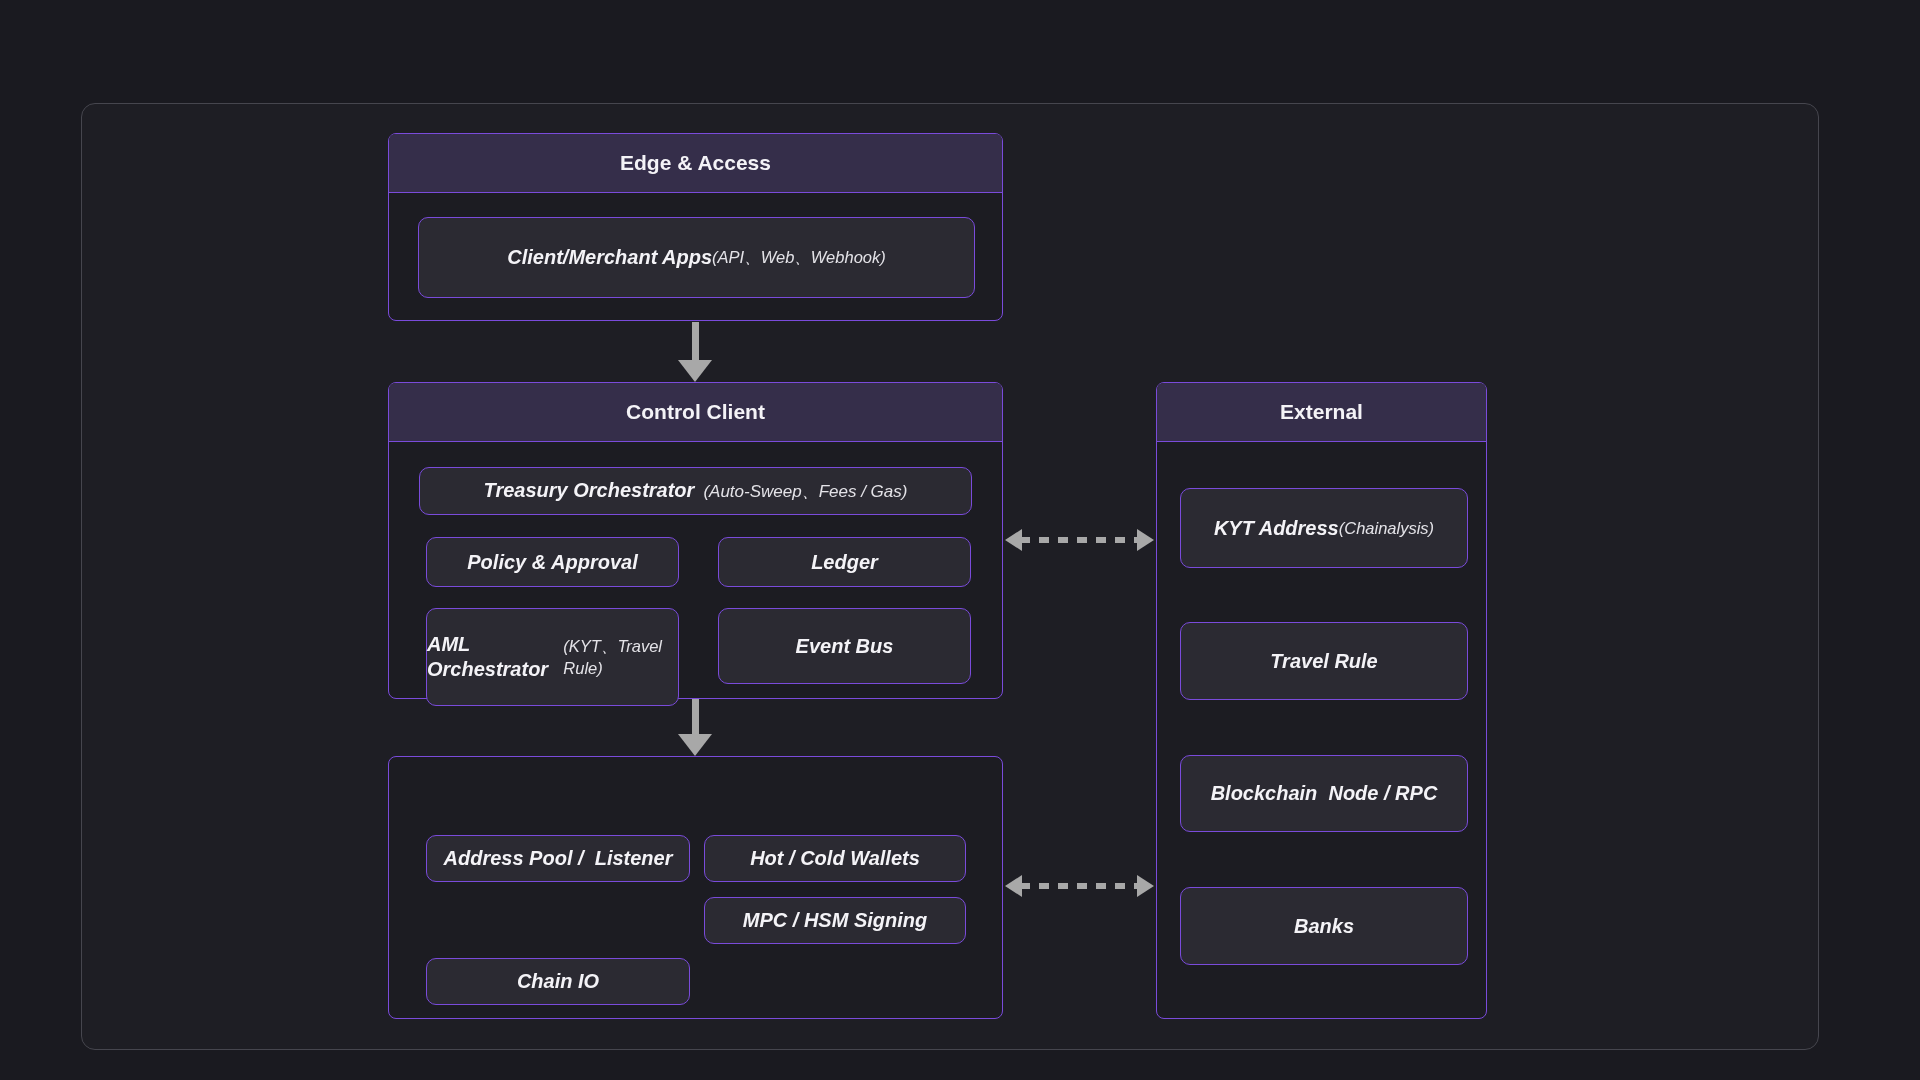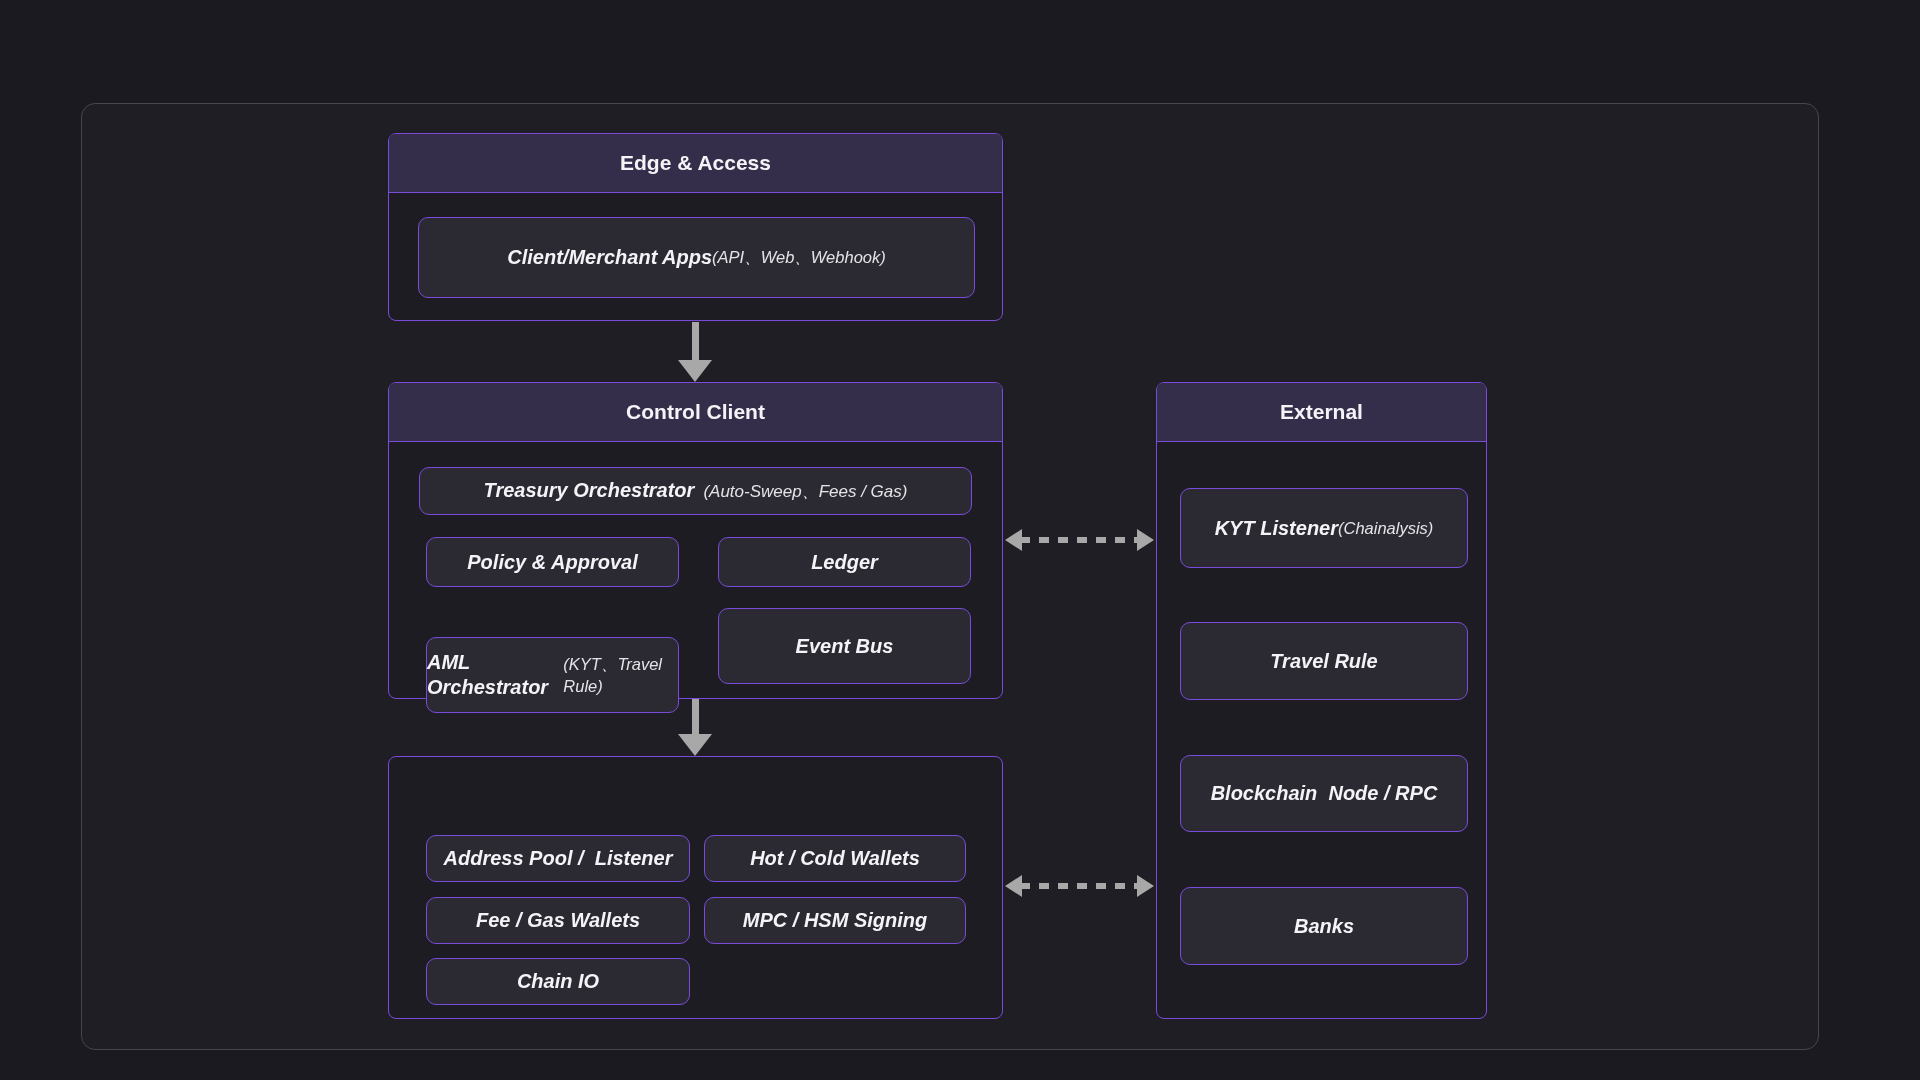--- a/index.html
+++ b/index.html
@@ -44,21 +44,21 @@
   .node-sub{font-size:16.5px;font-weight:400;color:var(--subtext);white-space:pre-wrap;
     line-height:1.3;margin-top:1px;}
   .inline-label{display:flex;align-items:baseline;gap:9px;white-space:pre-wrap;}
   .inline-label .node-sub{font-size:17px;margin-top:0;}
 
   
   .n-client{left:29px;top:83px;width:557px;height:81px;}
   .n-treasury{left:30px;top:84px;width:553px;height:48px;}
   .n-policy{left:37px;top:154px;width:253px;height:50px;}
   .n-ledger{left:329px;top:154px;width:253px;height:50px;}
-  .n-aml{left:37px;top:225px;width:253px;height:76px;margin-top:29px;}
+  .n-aml{left:37px;top:225px;width:253px;height:98px;}
   .n-event{left:329px;top:225px;width:253px;height:76px;}
   .n-address{left:37px;top:78px;width:264px;height:47px;}
   .n-hot{left:315px;top:78px;width:262px;height:47px;}
   .n-fee{left:37px;top:140px;width:264px;height:47px;}
   .n-mpc{left:315px;top:140px;width:262px;height:47px;}
   .n-chain{left:37px;top:201px;width:264px;height:47px;}
   .n-kyt{left:23px;top:105px;width:288px;height:80px;}
   .n-travel{left:23px;top:239px;width:288px;height:78px;}
   .n-bnode{left:23px;top:372px;width:288px;height:77px;}
   .n-banks{left:23px;top:504px;width:288px;height:78px;}
@@ -121,35 +121,32 @@
       </div>
     </div>
 
     <div class="section sec-data">
       <div class="node n-address">
         <div class="node-title">Address Pool /  Listener</div>
       </div>
       <div class="node n-hot">
         <div class="node-title">Hot / Cold Wallets</div>
       </div>
-      <div class="node n-fee">
-        <div class="node-title">Fee / Gas Wallets</div>
-      </div>
       <div class="node n-mpc">
         <div class="node-title">MPC / HSM Signing</div>
       </div>
       <div class="node n-chain">
         <div class="node-title">Chain IO</div>
       </div>
     </div>
 
     <div class="section sec-external">
       <div class="section-header">External</div>
       <div class="node n-kyt">
-        <div class="node-title">KYT Listener</div>
+        <div class="node-title">KYT Address</div>
         <div class="node-sub">(Chainalysis)</div>
       </div>
       <div class="node n-travel">
         <div class="node-title">Travel Rule</div>
       </div>
       <div class="node n-bnode">
         <div class="node-title">Blockchain  Node / RPC</div>
       </div>
       <div class="node n-banks">
         <div class="node-title">Banks</div>

